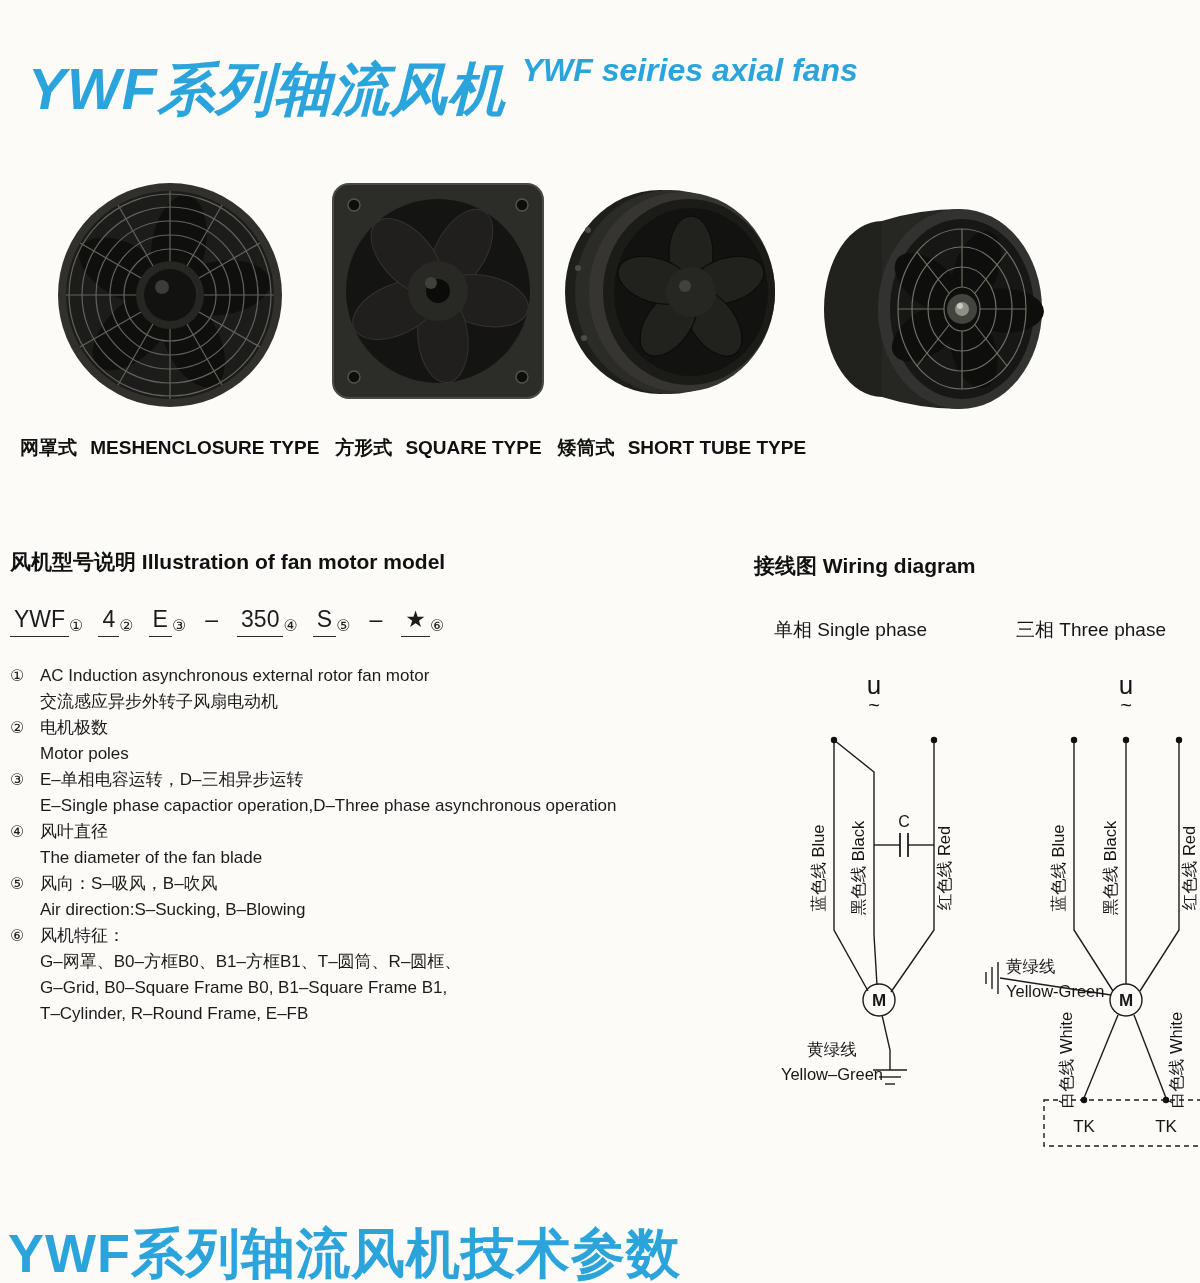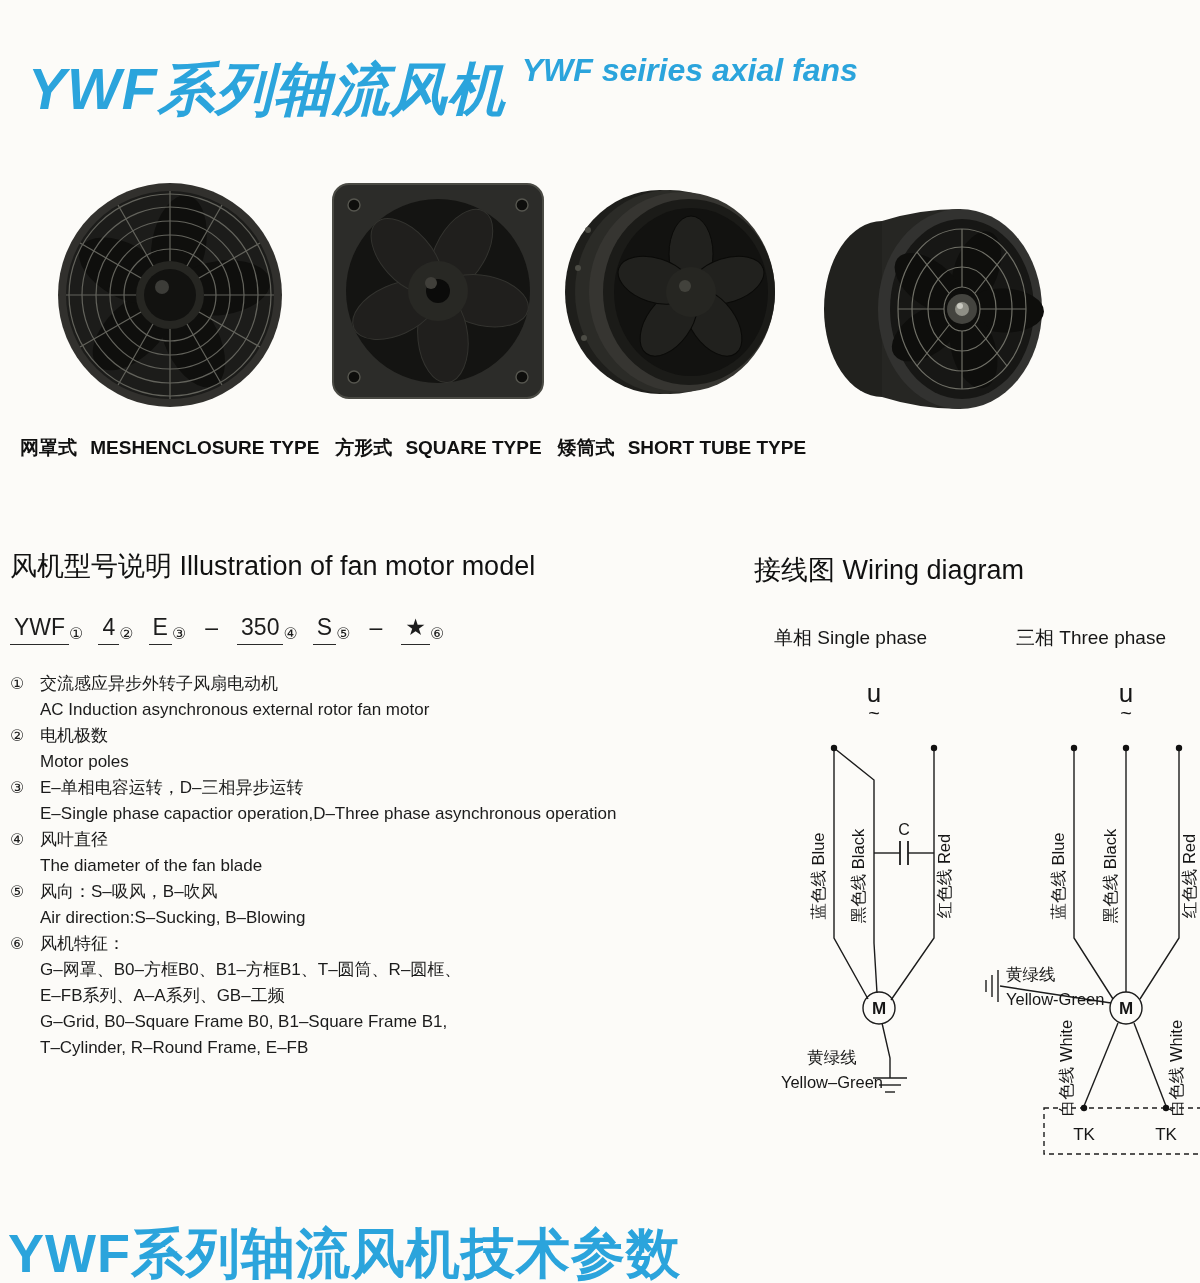--- a/index.html
+++ b/index.html
@@ -8,21 +8,21 @@
 
   .main-title{position:absolute;left:28px;top:52px;display:flex;align-items:flex-start;gap:16px;white-space:nowrap;font-style:italic;}
   .main-title .cn{font-size:57px;font-weight:800;letter-spacing:1px;color:#2ba4dc;}
   .main-title .en{font-size:32px;font-weight:700;color:#2ba4dc;}
 
   .products{position:absolute;top:168px;left:0;width:956px;display:flex;justify-content:space-evenly;align-items:center;margin-left:16px;}
   .product{display:flex;flex-direction:column;align-items:center;}
   .product-label{margin-top:12px;font-size:19px;font-weight:700;white-space:nowrap;color:#111;}
   .product-label span{margin:0 4px;}
 
-  .section-heading{font-size:27px;font-weight:400;color:#111;white-space:nowrap;}
+  .section-heading{font-size:21px;font-weight:700;color:#111;white-space:nowrap;}
 
   .model-section{position:absolute;left:10px;top:548px;width:718px;}
   .model-code{margin-top:30px;display:flex;align-items:flex-start;}
   .code-part{display:flex;flex-direction:row;align-items:center;margin-right:15px;}
   .code-part .txt{font-size:23px;padding:0 4px 3px;color:#1c1c1c;}
   .code-part.u .txt{border-bottom:1.5px solid #2a2a2a;}
   .code-part .num{margin-top:7px;font-size:16px;color:#1c1c1c;}
   .notes{margin-top:26px;}
   .note{display:flex;}
   .note-num{width:30px;flex:none;font-size:16px;line-height:26px;}
@@ -210,22 +210,22 @@
       <div class="code-part u">
         <span class="txt">★</span>
         <span class="num">⑥</span>
       </div>
     </div>
 
     <div class="notes">
       <div class="note">
         <div class="note-num">①</div>
         <div class="note-lines">
+          <div>AC Induction asynchronous external rotor fan motor</div>
           <div>交流感应异步外转子风扇电动机</div>
-          <div>AC Induction asynchronous external rotor fan motor</div>
         </div>
       </div>
       <div class="note">
         <div class="note-num">②</div>
         <div class="note-lines">
           <div>电机极数</div>
           <div>Motor poles</div>
         </div>
       </div>
       <div class="note">
@@ -247,21 +247,20 @@
         <div class="note-lines">
           <div>风向：S–吸风，B–吹风</div>
           <div>Air direction:S–Sucking, B–Blowing</div>
         </div>
       </div>
       <div class="note">
         <div class="note-num">⑥</div>
         <div class="note-lines">
           <div>风机特征：</div>
           <div>G–网罩、B0–方框B0、B1–方框B1、T–圆筒、R–圆框、</div>
-          <div>E–FB系列、A–A系列、GB–工频</div>
           <div>G–Grid, B0–Square Frame B0, B1–Square Frame B1,</div>
           <div>T–Cylinder, R–Round Frame, E–FB</div>
         </div>
       </div>
     </div>
   </div>
 
   <div class="wiring-section">
     <div class="section-heading">接线图 Wiring diagram</div>
 

